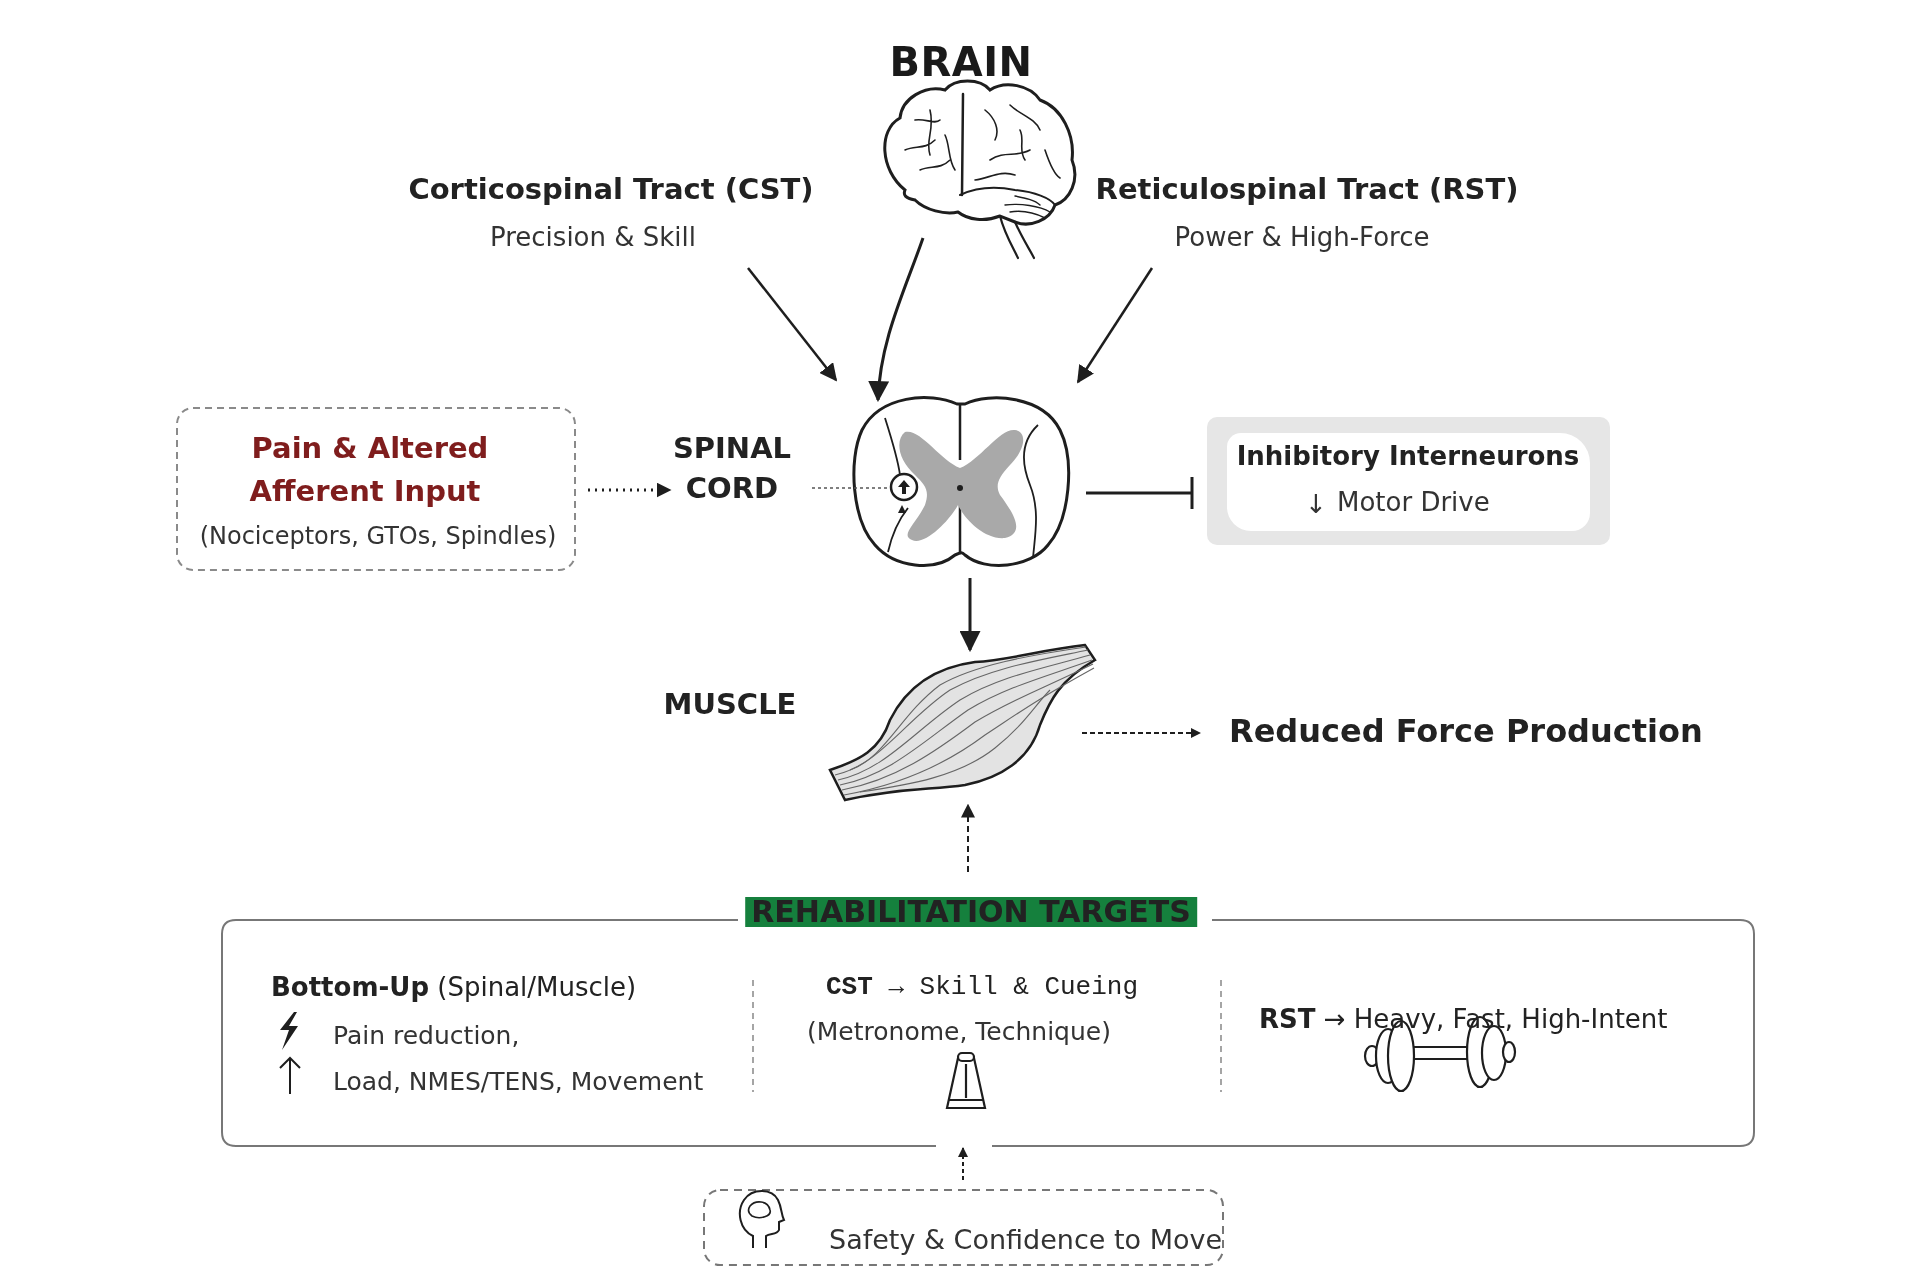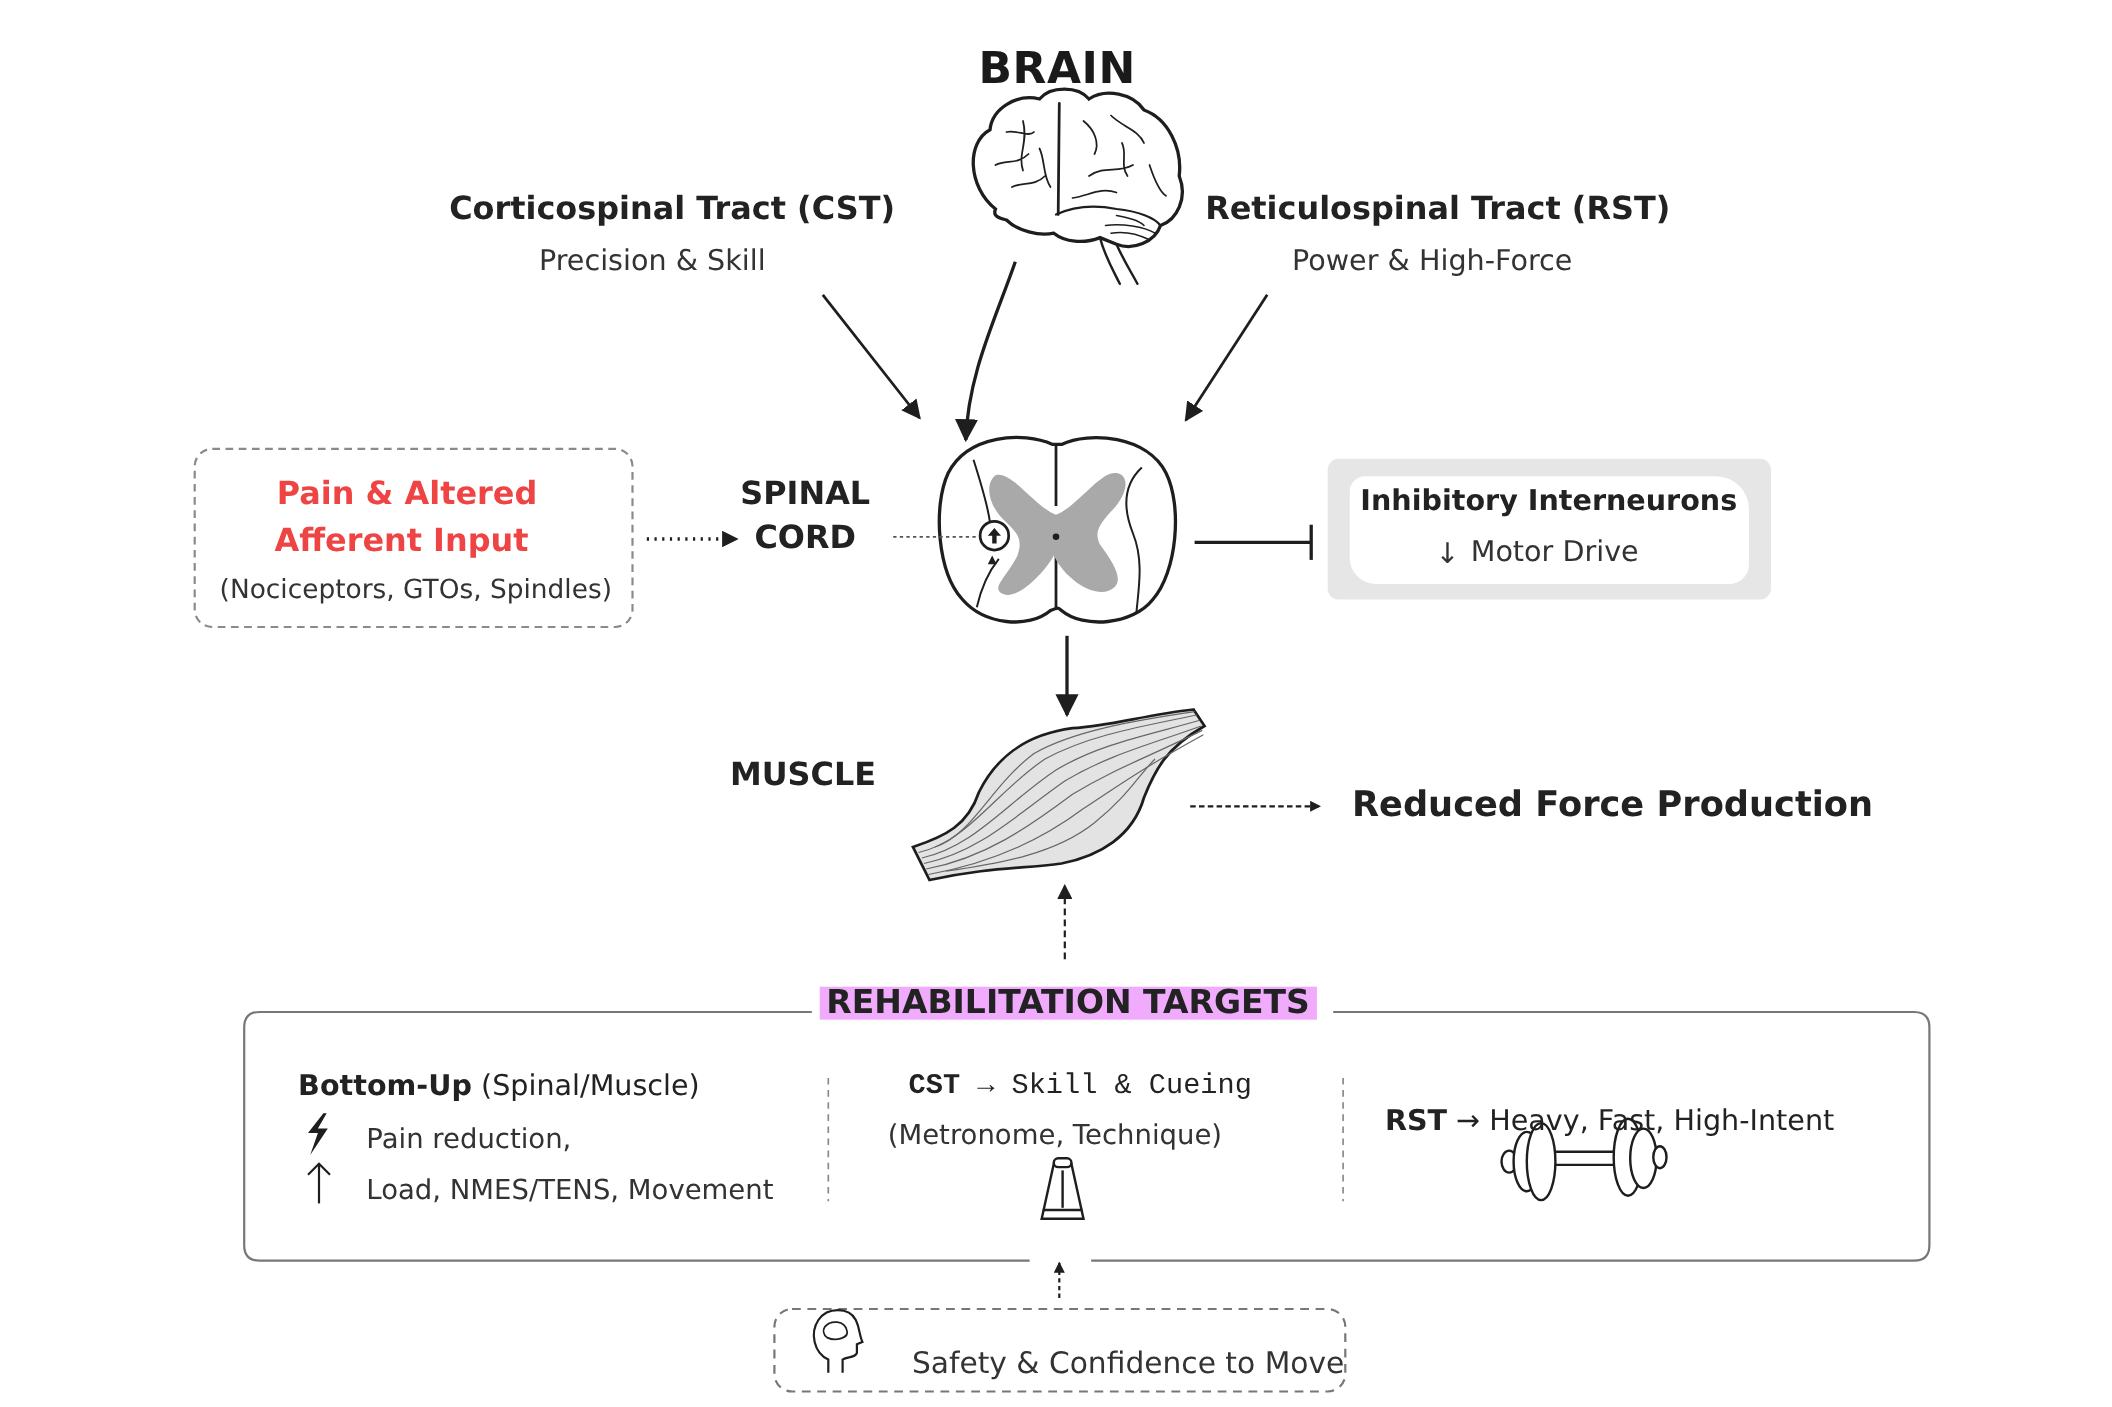--- a/index.html
+++ b/index.html
@@ -6,26 +6,26 @@
   body { width:1920px; height:1279px; position:relative; overflow:hidden;
          font-family:"DejaVu Sans", "Liberation Sans", sans-serif; color:#1e1e1e; }
   svg.canvas { position:absolute; left:0; top:0; }
   .t { position:absolute; white-space:nowrap; line-height:1; }
   .c { transform:translateX(-50%); text-align:center; }
   .bold { font-weight:bold; }
   .brain-title { font-size:40px; letter-spacing:0.5px; color:#1a1a1a; }
   .tract-title { font-size:29px; font-weight:bold; color:#222; }
   .tract-sub { font-size:26px; color:#333; }
   .node-label { font-size:29px; font-weight:bold; color:#222; }
-  .box-title { font-size:29px; font-weight:bold; color:#ef4444; }
+  .box-title { font-size:29px; font-weight:bold; color:#7f1d1d; }
   .box-sub { font-size:24px; color:#333; }
   .inhib-title { font-size:26px; font-weight:bold; color:#222; }
   .inhib-sub { font-size:26px; color:#333; }
   .reduced { font-size:32px; font-weight:bold; color:#222; }
-  .rehab-title { font-size:30px; font-weight:bold; color:#222; background:#f0abfc; padding:0 6px; }
+  .rehab-title { font-size:30px; font-weight:bold; color:#222; background:#15803d; padding:0 6px; }
   .col-title { font-size:26px; color:#222; }
   .col-text { font-size:25px; color:#333; }
   .safety { font-size:27px; color:#333; }
   .inhib-box { position:absolute; left:1207px; top:417px; width:403px; height:128px;
                background:#e6e6e6; border-radius:10px; }
   .inhib-inner { position:absolute; left:20px; top:16px; width:363px; height:98px;
                  background:#fff; border-radius:14px 30px 18px 24px; }
 </style>
 </head>
 <body>

